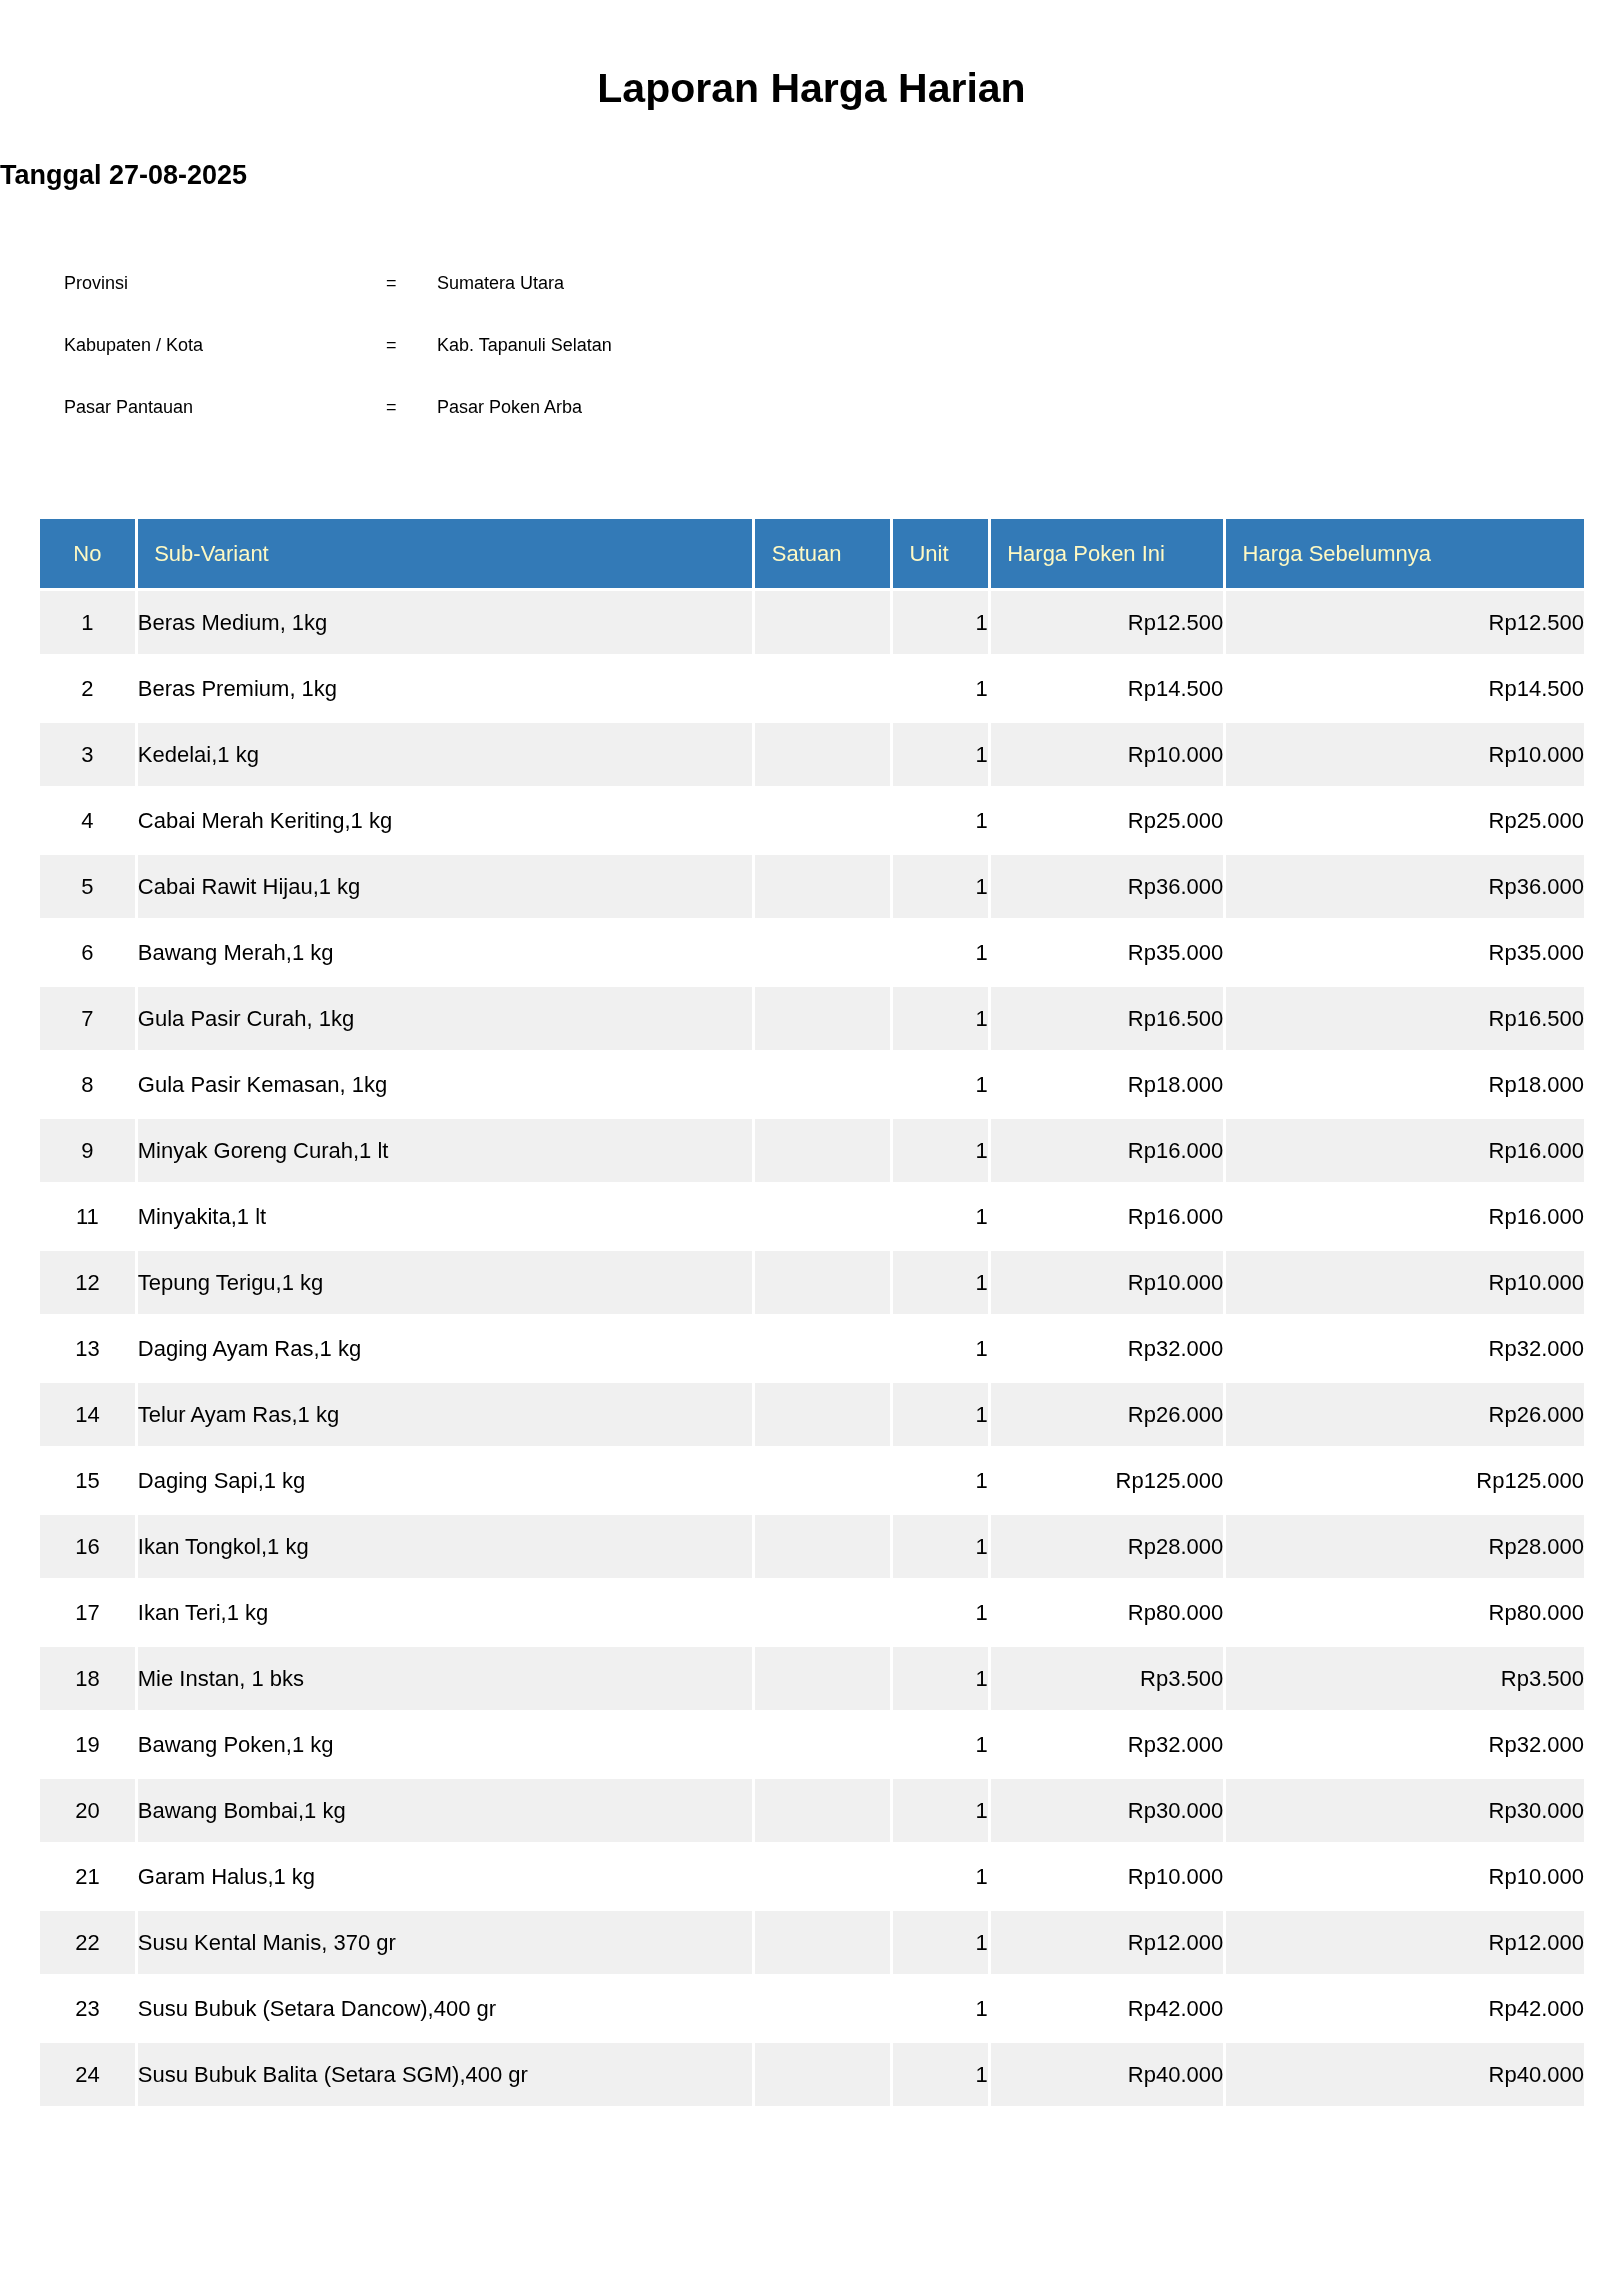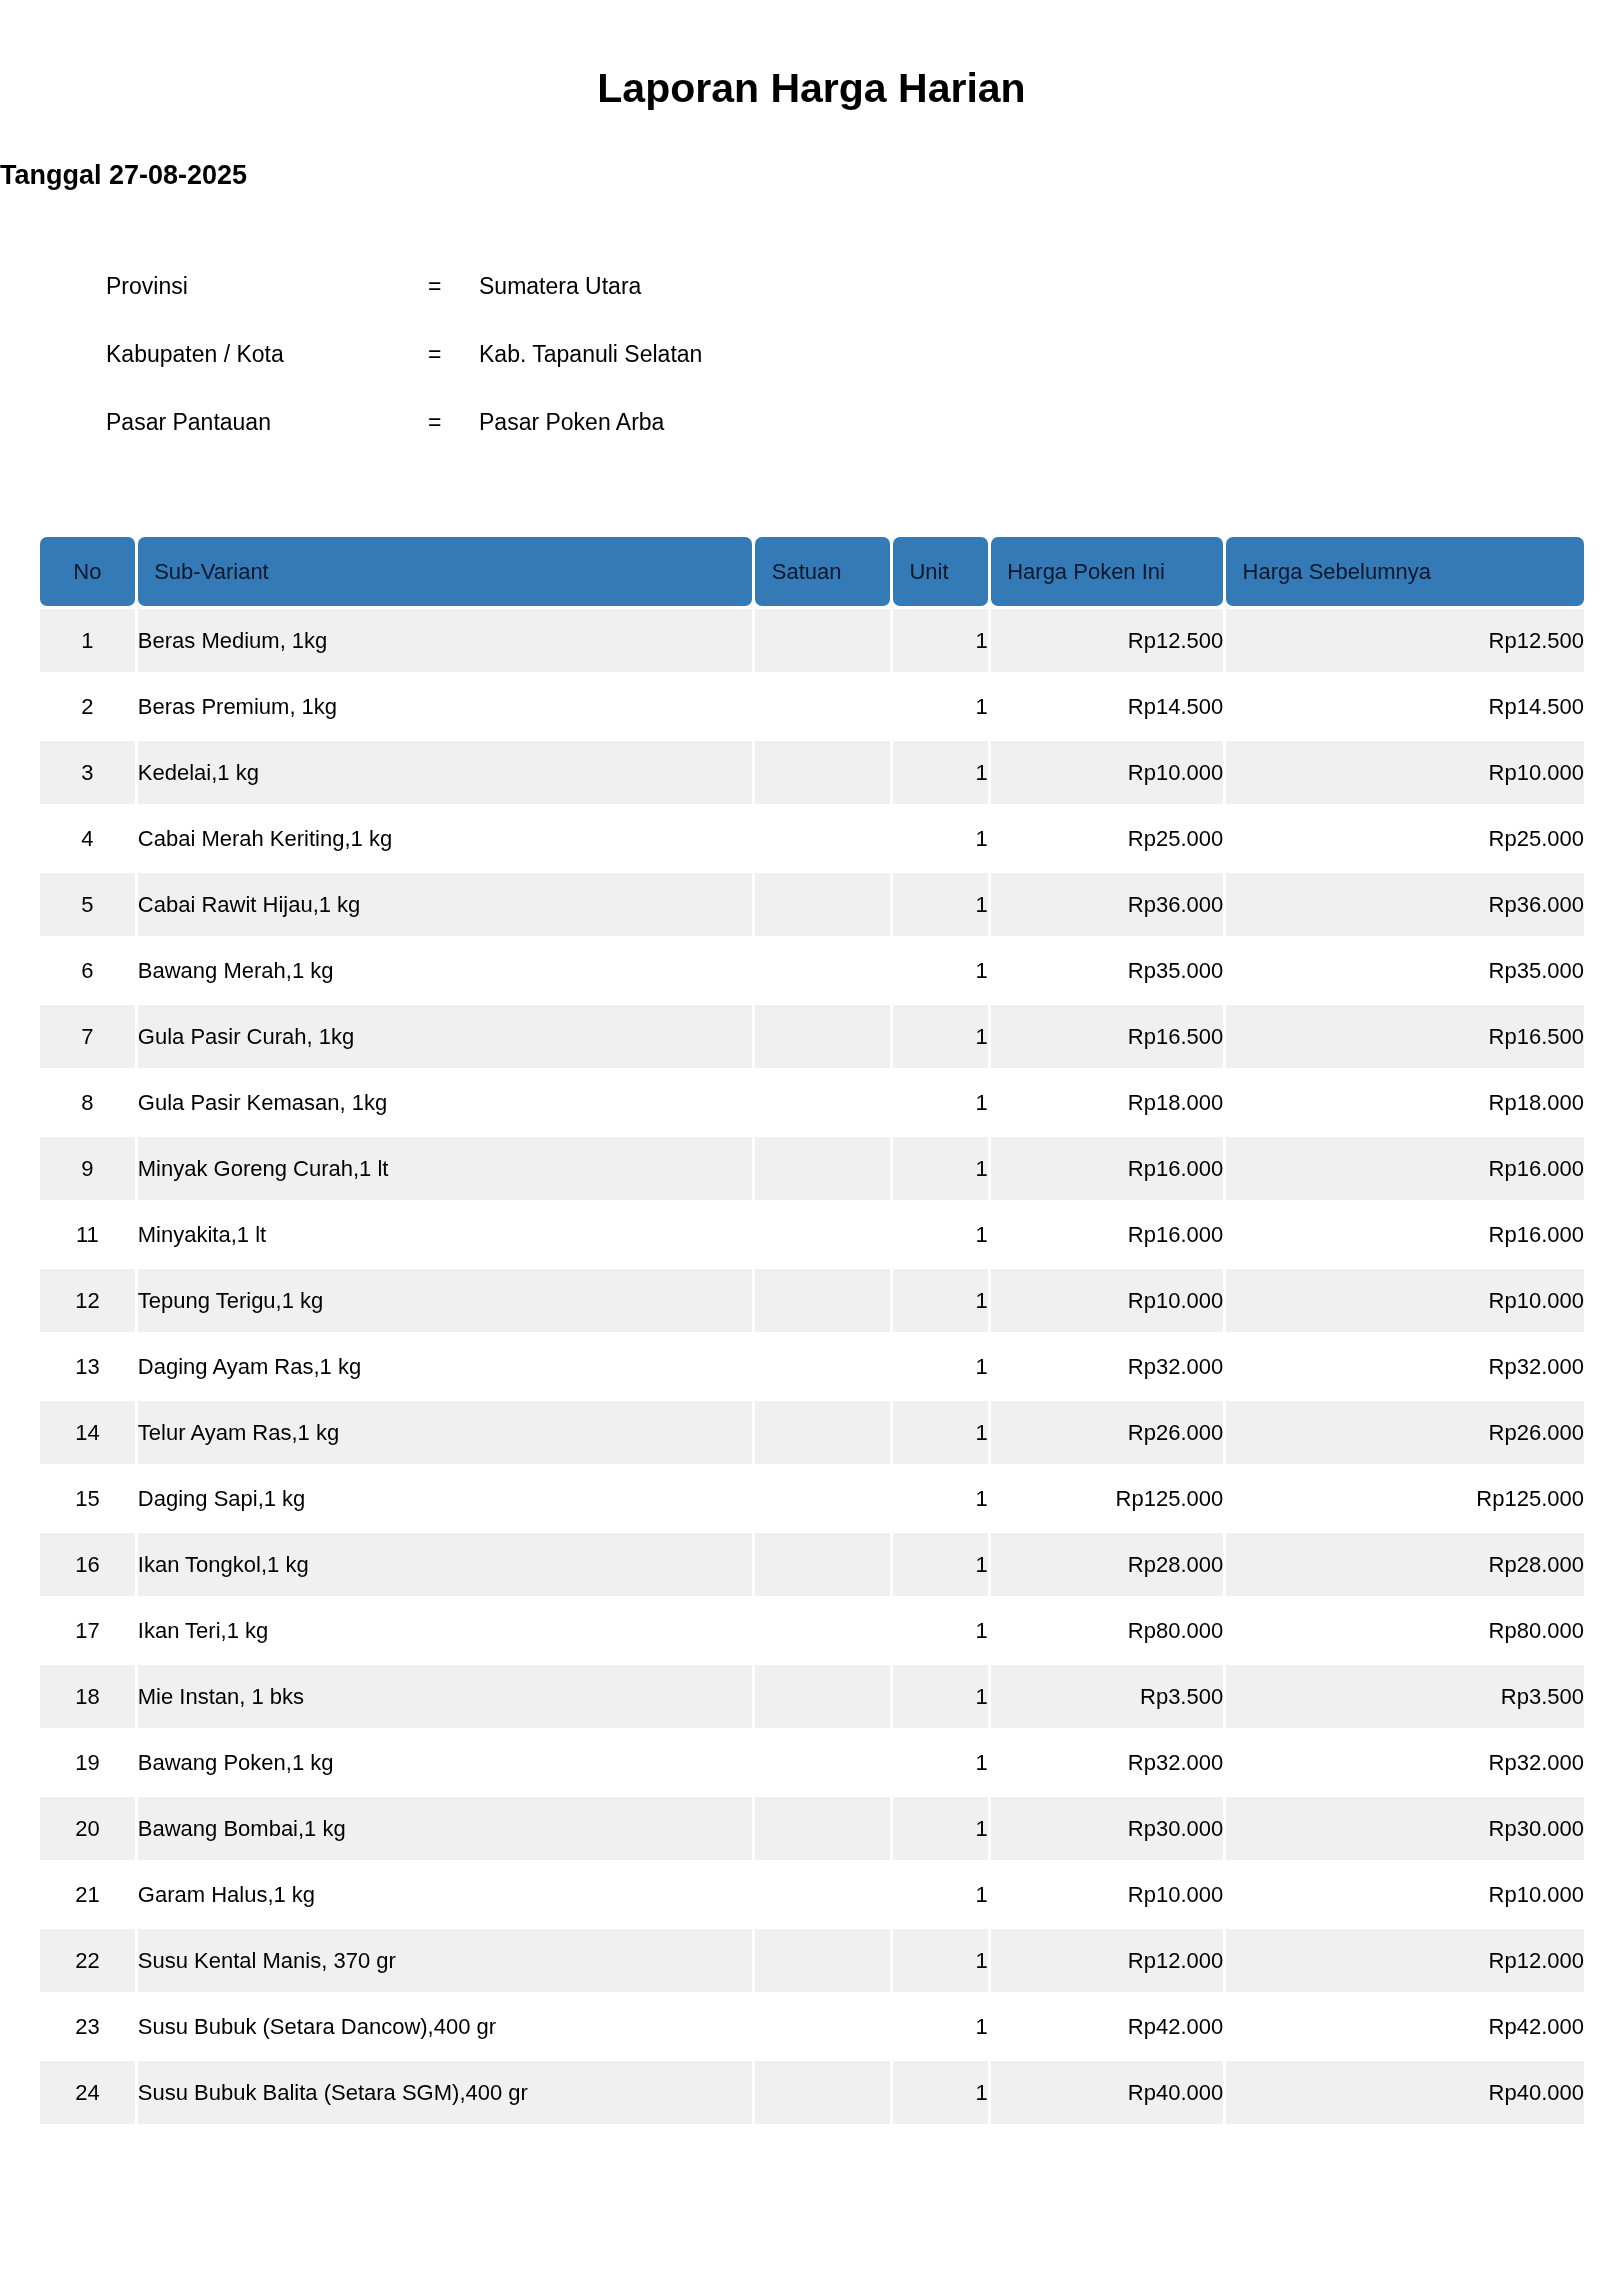--- a/index.html
+++ b/index.html
@@ -21,46 +21,45 @@
     font-weight: bold;
     line-height: 1.15;
   }
   .subtitle {
     margin-top: 48px;
     text-align: left;
     font-size: 27px;
     font-weight: bold;
   }
   .meta {
-    margin: 82px 0 0 106px;
-    font-size: 23px;
+    margin: 82px 0 0 64px;
+    font-size: 18px;
   }
   .meta-row { display: flex; align-items: baseline; margin-bottom: 41px; }
   .meta-label { width: 322px; }
   .meta-sep   { width: 51px; }
   .meta-value { flex: 1; }
 
   table.price-table {
     border-collapse: separate;
     border-spacing: 3.9px;
     table-layout: fixed;
     width: 1550px;
     margin: 98px 0 0 37px;
     font-size: 22px;
   }
   .price-table thead th {
     background: #337ab7;
-    color: #0f172a;
+    color: #fef9c3;
     font-weight: normal;
     height: 69px;
     text-align: left;
     padding: 0 0 0 16.4px;
     vertical-align: middle;
     white-space: nowrap;
-    border-radius: 7px;
   }
   .price-table thead th.h-no { text-align: center; padding: 0; }
   .price-table tbody td {
     height: 63px;
     background: #ffffff;
     vertical-align: middle;
     padding: 0;
     overflow: hidden;
     white-space: nowrap;
   }

